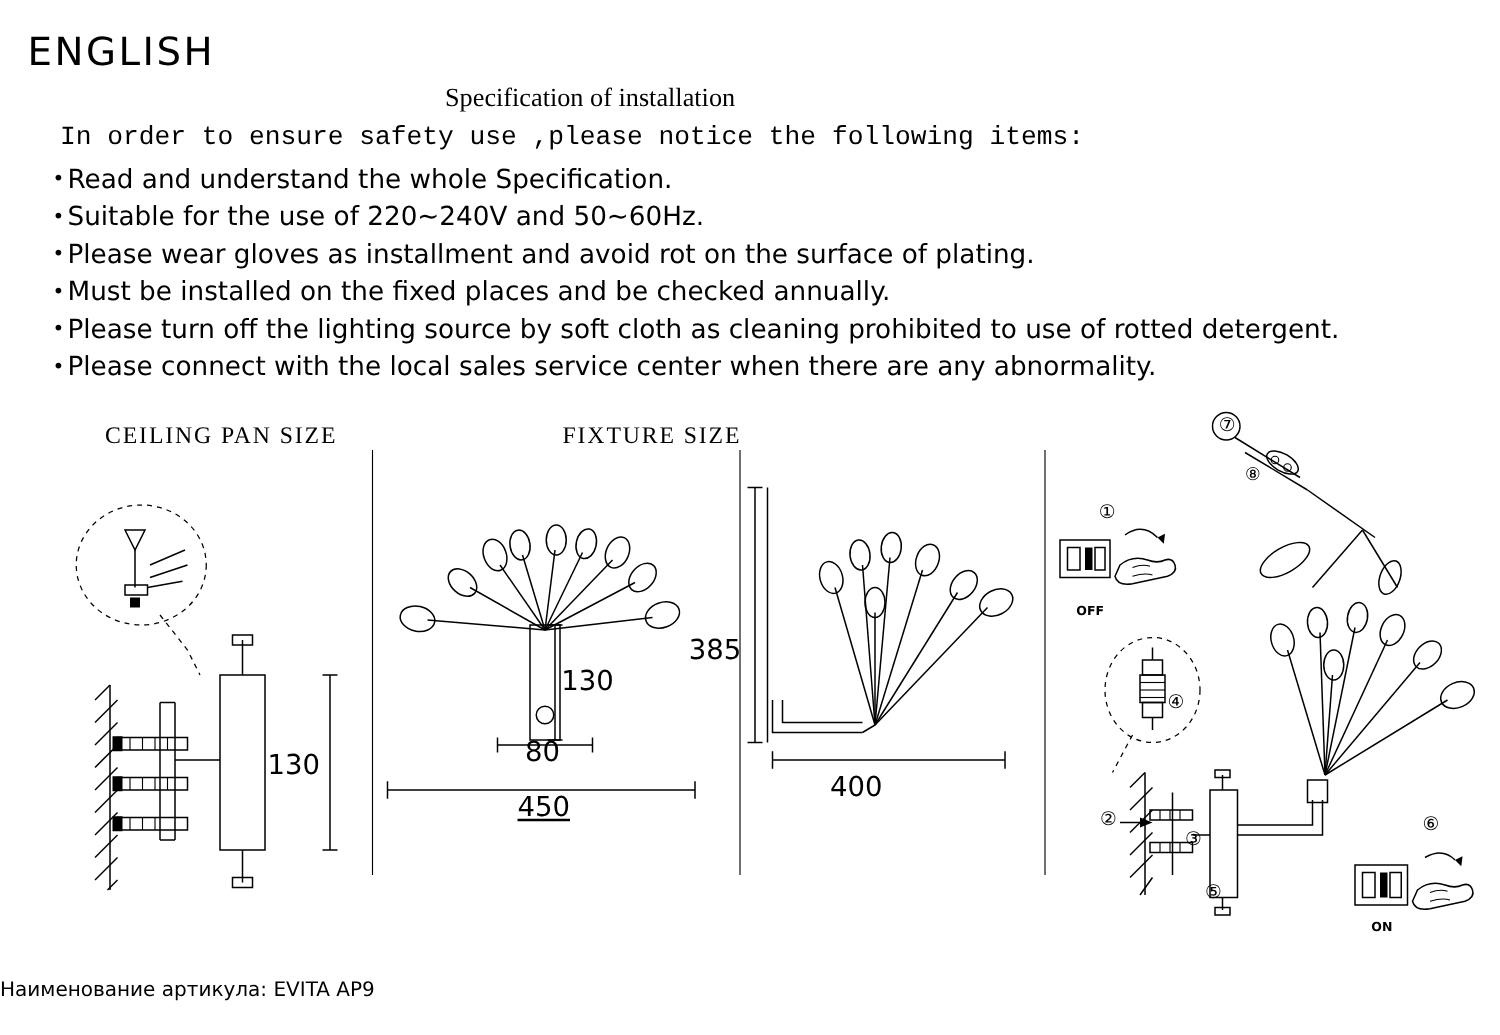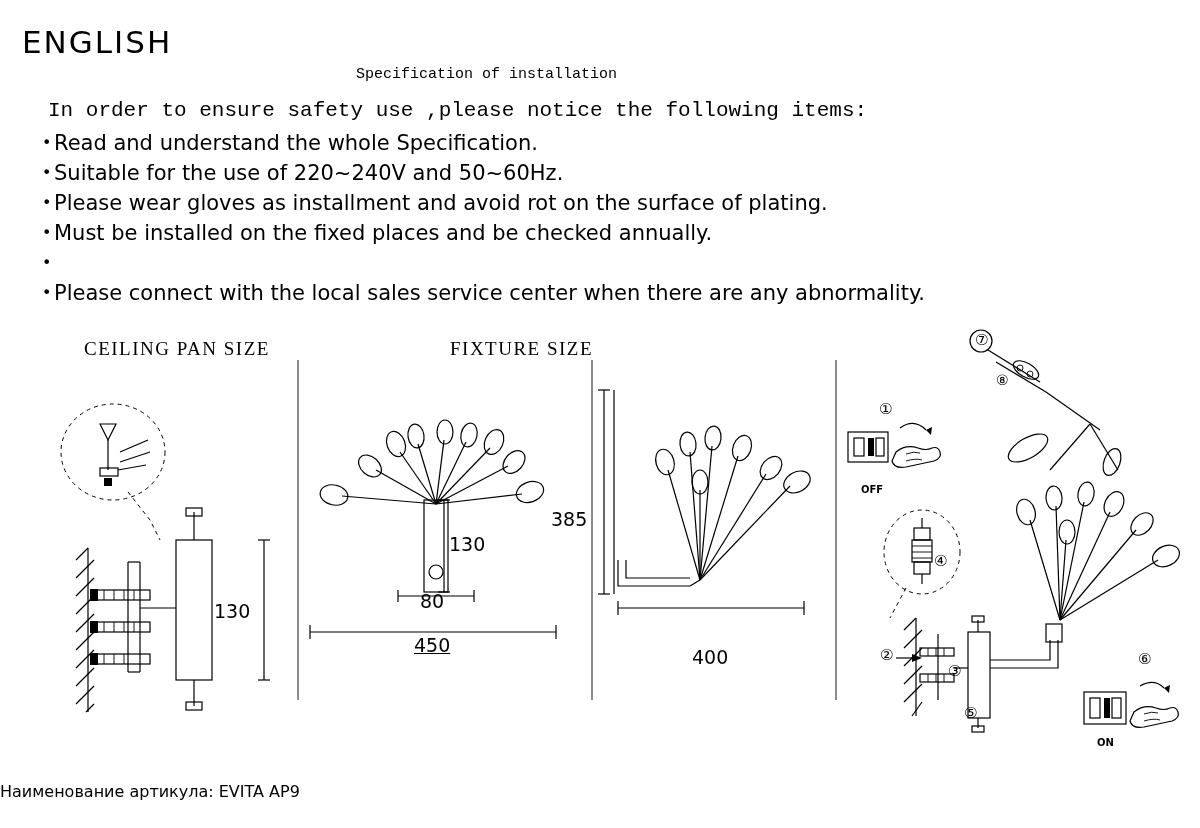--- a/index.html
+++ b/index.html
@@ -27,22 +27,22 @@
     top: 24px;
     font-size: 31px;
     letter-spacing: 2px;
     font-family: "DejaVu Sans", sans-serif;
     font-weight: 400;
   }
   .spec-title {
     position: absolute;
     left: 356px;
     top: 66px;
-    font-size: 15px;
-    font-family: Liberation Mono, monospace;
+    font-size: 21px;
+    font-family: Liberation Serif, serif;
   }
   .intro {
     position: absolute;
     left: 48px;
     top: 99px;
     font-size: 21px;
     font-family: Liberation Mono, monospace;
   }
   .bullets {
     position: absolute;
@@ -68,21 +68,21 @@
     font-family: "Liberation Serif", serif;
     font-size: 19px;
     letter-spacing: 1.5px;
   }
   #ceiling-pan-label { left: 84px; top: 338px; text-align: center; }
   #fixture-size-label { left: 438px; top: 338px; margin-left: 12px; }
 
   .dim-text {
     position: absolute;
     font-family: "DejaVu Sans", sans-serif;
-    font-size: 19px;
+    font-size: 22px;
   }
   .small-label {
     position: absolute;
     font-family: "DejaVu Sans", sans-serif;
     font-size: 10px;
     font-weight: bold;
   }
   .footer {
     position: absolute;
     left: 0;
@@ -119,20 +119,21 @@
     <div class="bullet-row">
       <span class="bullet-dot">•</span>
       <span>Please wear gloves as installment and avoid rot on the surface of plating.</span>
     </div>
     <div class="bullet-row">
       <span class="bullet-dot">•</span>
       <span>Must be installed on the fixed places and be checked annually.</span>
     </div>
     <div class="bullet-row">
       <span class="bullet-dot">•</span>
+      <span>Please turn off the lighting source by soft cloth as cleaning prohibited to use of rotted detergent.</span>
     </div>
     <div class="bullet-row">
       <span class="bullet-dot">•</span>
       <span>Please connect with the local sales service center when there are any abnormality.</span>
     </div>
   </div>
 
   <div class="section-label" id="ceiling-pan-label">CEILING PAN SIZE</div>
   <div class="section-label" id="fixture-size-label">FIXTURE SIZE</div>
 
@@ -373,21 +374,21 @@
       <path class="ln-thin" d="M1144 714 q8 -3 14 -1"></path>
       <path class="ln-thin" d="M1144 721 q10 -3 16 -1"></path>
     </g>
   </svg>
 
   <div class="dim-text" style="left:214px; top:600px;">130</div>
   <div class="dim-text" style="left:449px; top:533px;">130</div>
   <div class="dim-text" style="left:420px; top:590px;">80</div>
   <div class="dim-text" style="left:414px; top:634px;text-decoration:underline;">450</div>
   <div class="dim-text" style="left:551px; top:508px;">385</div>
-  <div class="dim-text" style="left:692px; top:618px;margin-top:28px;">400</div>
+  <div class="dim-text" style="left:664px; top:618px;">400</div>
 
   <div class="dim-text" style="left:879px; top:400px; font-size:15px;">①</div>
   <div class="dim-text" style="left:880px; top:646px; font-size:15px;">②</div>
   <div class="dim-text" style="left:948px; top:662px; font-size:15px;">③</div>
   <div class="dim-text" style="left:934px; top:552px; font-size:15px;">④</div>
   <div class="dim-text" style="left:964px; top:704px; font-size:15px;">⑤</div>
   <div class="dim-text" style="left:1138px; top:650px; font-size:15px;">⑥</div>
   <div class="dim-text" style="left:975px; top:331px; font-size:15px;">⑦</div>
   <div class="dim-text" style="left:996px; top:372px; font-size:14px;">⑧</div>
 

